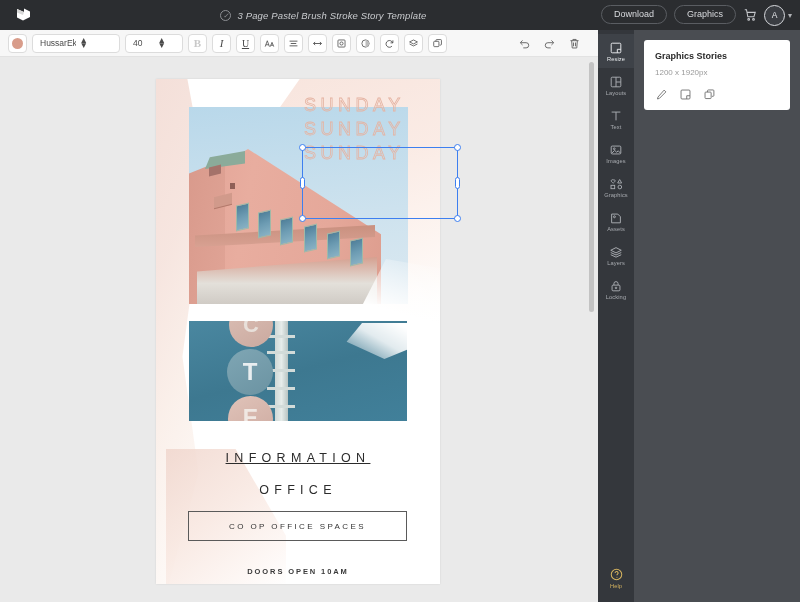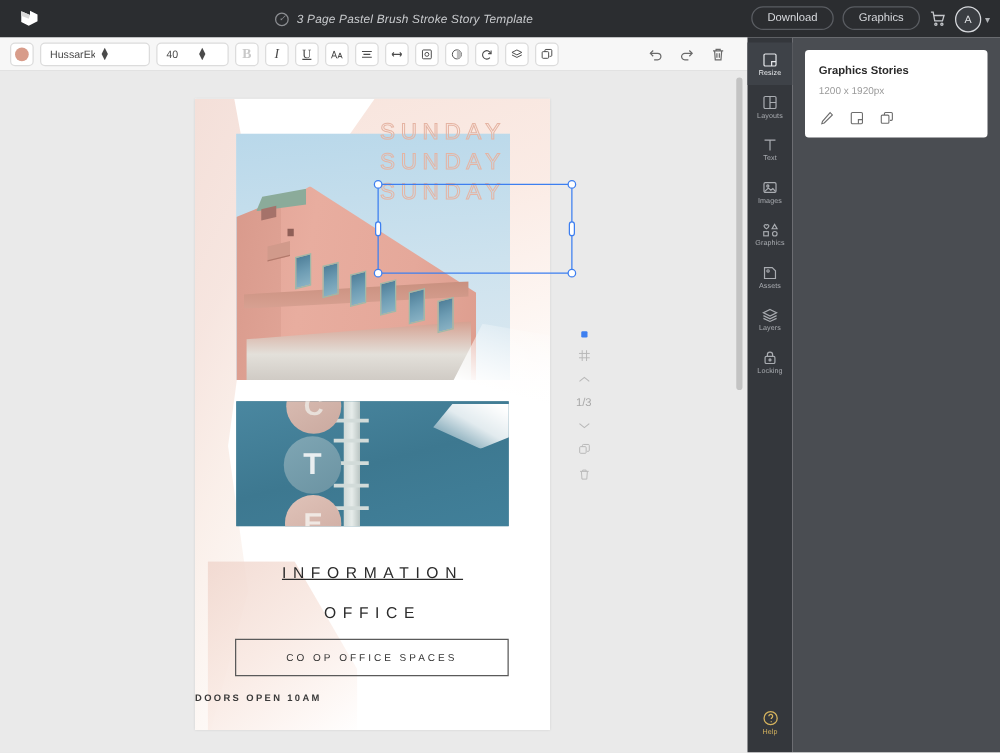--- a/index.html
+++ b/index.html
@@ -263,22 +263,22 @@
   .cta-box {
     position: absolute; left: 32px; top: 432px;
     width: 219px; height: 30px;
     border: 1px solid #5a5a5a;
     display: flex; align-items: center; justify-content: center;
   }
   .cta-box span {
     font-size: 8px; letter-spacing: 2.4px; color: #333;
   }
   .doors {
-    position: absolute; left: 0; right: 0; top: 475px;
-    font-size: 7.5px; letter-spacing: 1.9px;
+    position: absolute; left: 0; right: 0; top: 488px;
+    text-align: center; font-size: 7.5px; letter-spacing: 1.9px;
     color: #3a3a3a; font-weight: bold;
   }
 
   
   .pagenav {
     position: absolute; left: 456px; top: 208px;
     width: 22px;
     display: flex; flex-direction: column; align-items: center;
     gap: 9px;
   }
@@ -506,50 +506,20 @@
 
   <div class="sel-box">
     <div class="handle h-tl"></div>
     <div class="handle h-tr"></div>
     <div class="handle h-bl"></div>
     <div class="handle h-br"></div>
     <div class="handle h-ml"></div>
     <div class="handle h-mr"></div>
   </div>
 
-  <div class="pagenav">
-    <div class="pn-dot"></div>
-    <div class="pn-ico">
-      <svg width="11" height="11" viewBox="0 0 14 14" fill="none" stroke="currentColor" stroke-width="1">
-          <path d="M4.8 1.5v11M9.2 1.5v11M1.5 4.8h11M1.5 9.2h11"></path>
-        </svg>
-    </div>
-    <div class="pn-ico">
-      <svg width="11" height="9" viewBox="0 0 14 10" fill="none" stroke="currentColor" stroke-width="1.1">
-          <path d="M2 7l5-4 5 4"></path>
-        </svg>
-    </div>
-    <div class="pn-txt">1/3</div>
-    <div class="pn-ico">
-      <svg width="11" height="9" viewBox="0 0 14 10" fill="none" stroke="currentColor" stroke-width="1.1">
-          <path d="M2 3l5 4 5-4"></path>
-        </svg>
-    </div>
-    <div class="pn-ico">
-      <svg width="11" height="11" viewBox="0 0 14 14" fill="none" stroke="currentColor" stroke-width="1">
-          <rect x="2.2" y="4.2" width="6.6" height="6.8" rx="1"></rect>
-          <path d="M5 4.2V3a1 1 0 011-1h5a1 1 0 011 1v5a1 1 0 01-1 1h-1.2"></path>
-        </svg>
-    </div>
-    <div class="pn-ico">
-      <svg width="11" height="11" viewBox="0 0 16 16" fill="none" stroke="currentColor" stroke-width="1.1">
-          <path d="M3 4.5h10M6 4.5V3h4v1.5M4.5 4.5l.7 9h5.6l.7-9"></path>
-        </svg>
-    </div>
-  </div>
 
   <div class="vscroll"></div>
 
 </div>
 
 <div class="rail">
 
   <div class="rail-item active">
     <svg width="14" height="14" viewBox="0 0 16 16" fill="none" stroke="currentColor" stroke-width="1.1">
         <rect x="2.5" y="2.5" width="11" height="11" rx="1.2"></rect>

